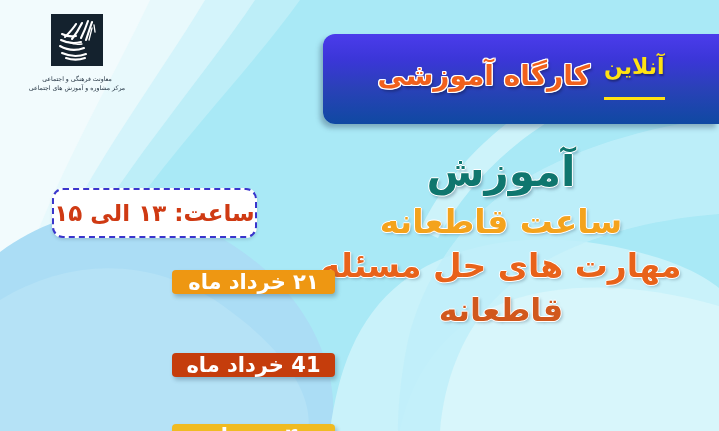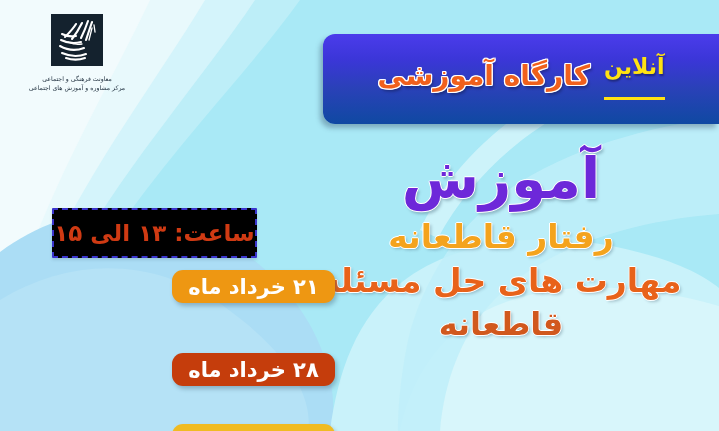--- a/index.html
+++ b/index.html
@@ -97,22 +97,22 @@
   
   .headings {
     position:absolute;
     right:18px;
     top:150px;
     width:400px;
     text-align:center;
     z-index:5;
   }
   .h-big {
-    color:#6d28d9;
-    font-size:56px;
+    color:#0f766e;
+    font-size:42px;
     font-weight:bold;
     line-height:1.05;
     white-space:nowrap;
     text-shadow:
        1px 0 0 #fff, -1px 0 0 #fff,
        0 1px 0 #fff, 0 -1px 0 #fff,
        2px 3px 3px rgba(60,90,110,.35);
   }
   .h-mid {
     margin-top:10px;
@@ -151,41 +151,40 @@
        2px 2px 3px rgba(60,90,110,.33);
   }
 
   
   .time-badge {
     position:absolute;
     left:52px;
     top:188px;
     width:205px;
     height:50px;
-    background:#000000;
+    background:#ffffff;
     border:2.5px dashed #3a35cc;
-    border-radius:1px;
+    border-radius:11px;
     display:flex;
     align-items:center;
     justify-content:center;
     color:#cf3a13;
     font-size:23px;
     font-weight:bold;
     white-space:nowrap;
     box-shadow:0 2px 3px rgba(60,90,110,.18);
     z-index:5;
-    margin-top:20px;
   }
 
   .date-badge {
     position:absolute;
     left:172px;
     width:163px;
-    height:33px;
-    border-radius:11px;
+    height:24px;
+    border-radius:4px;
     display:flex;
     align-items:center;
     justify-content:center;
     color:#ffffff;
     font-size:21px;
     font-weight:bold;
     white-space:nowrap;
     box-shadow:2px 3px 4px rgba(50,80,100,.33);
     z-index:5;
   }
@@ -242,24 +241,24 @@
     </div>
   </div>
 
   <div class="banner">
     <span class="banner-sub">آنلاین</span>
     <span class="banner-main">کارگاه آموزشی</span>
   </div>
 
   <div class="headings">
     <div class="h-big">آموزش</div>
-    <div class="h-mid">رفتار قاطعانه</div>
+    <div class="h-mid">ساعت قاطعانه</div>
     <div class="h-mid2">مهارت های حل مسئله</div>
     <div class="h-mid3">قاطعانه</div>
   </div>
 
   <div class="time-badge">ساعت: ۱۳ الی ۱۵</div>
 
   <div class="date-badge date-1">۲۱ خرداد ماه</div>
-  <div class="date-badge date-2">۲۸ خرداد ماه</div>
+  <div class="date-badge date-2">41 خرداد ماه</div>
   <div class="date-badge date-3">۴ تیر ماه</div>
 
 </div>
 
 </body></html>

